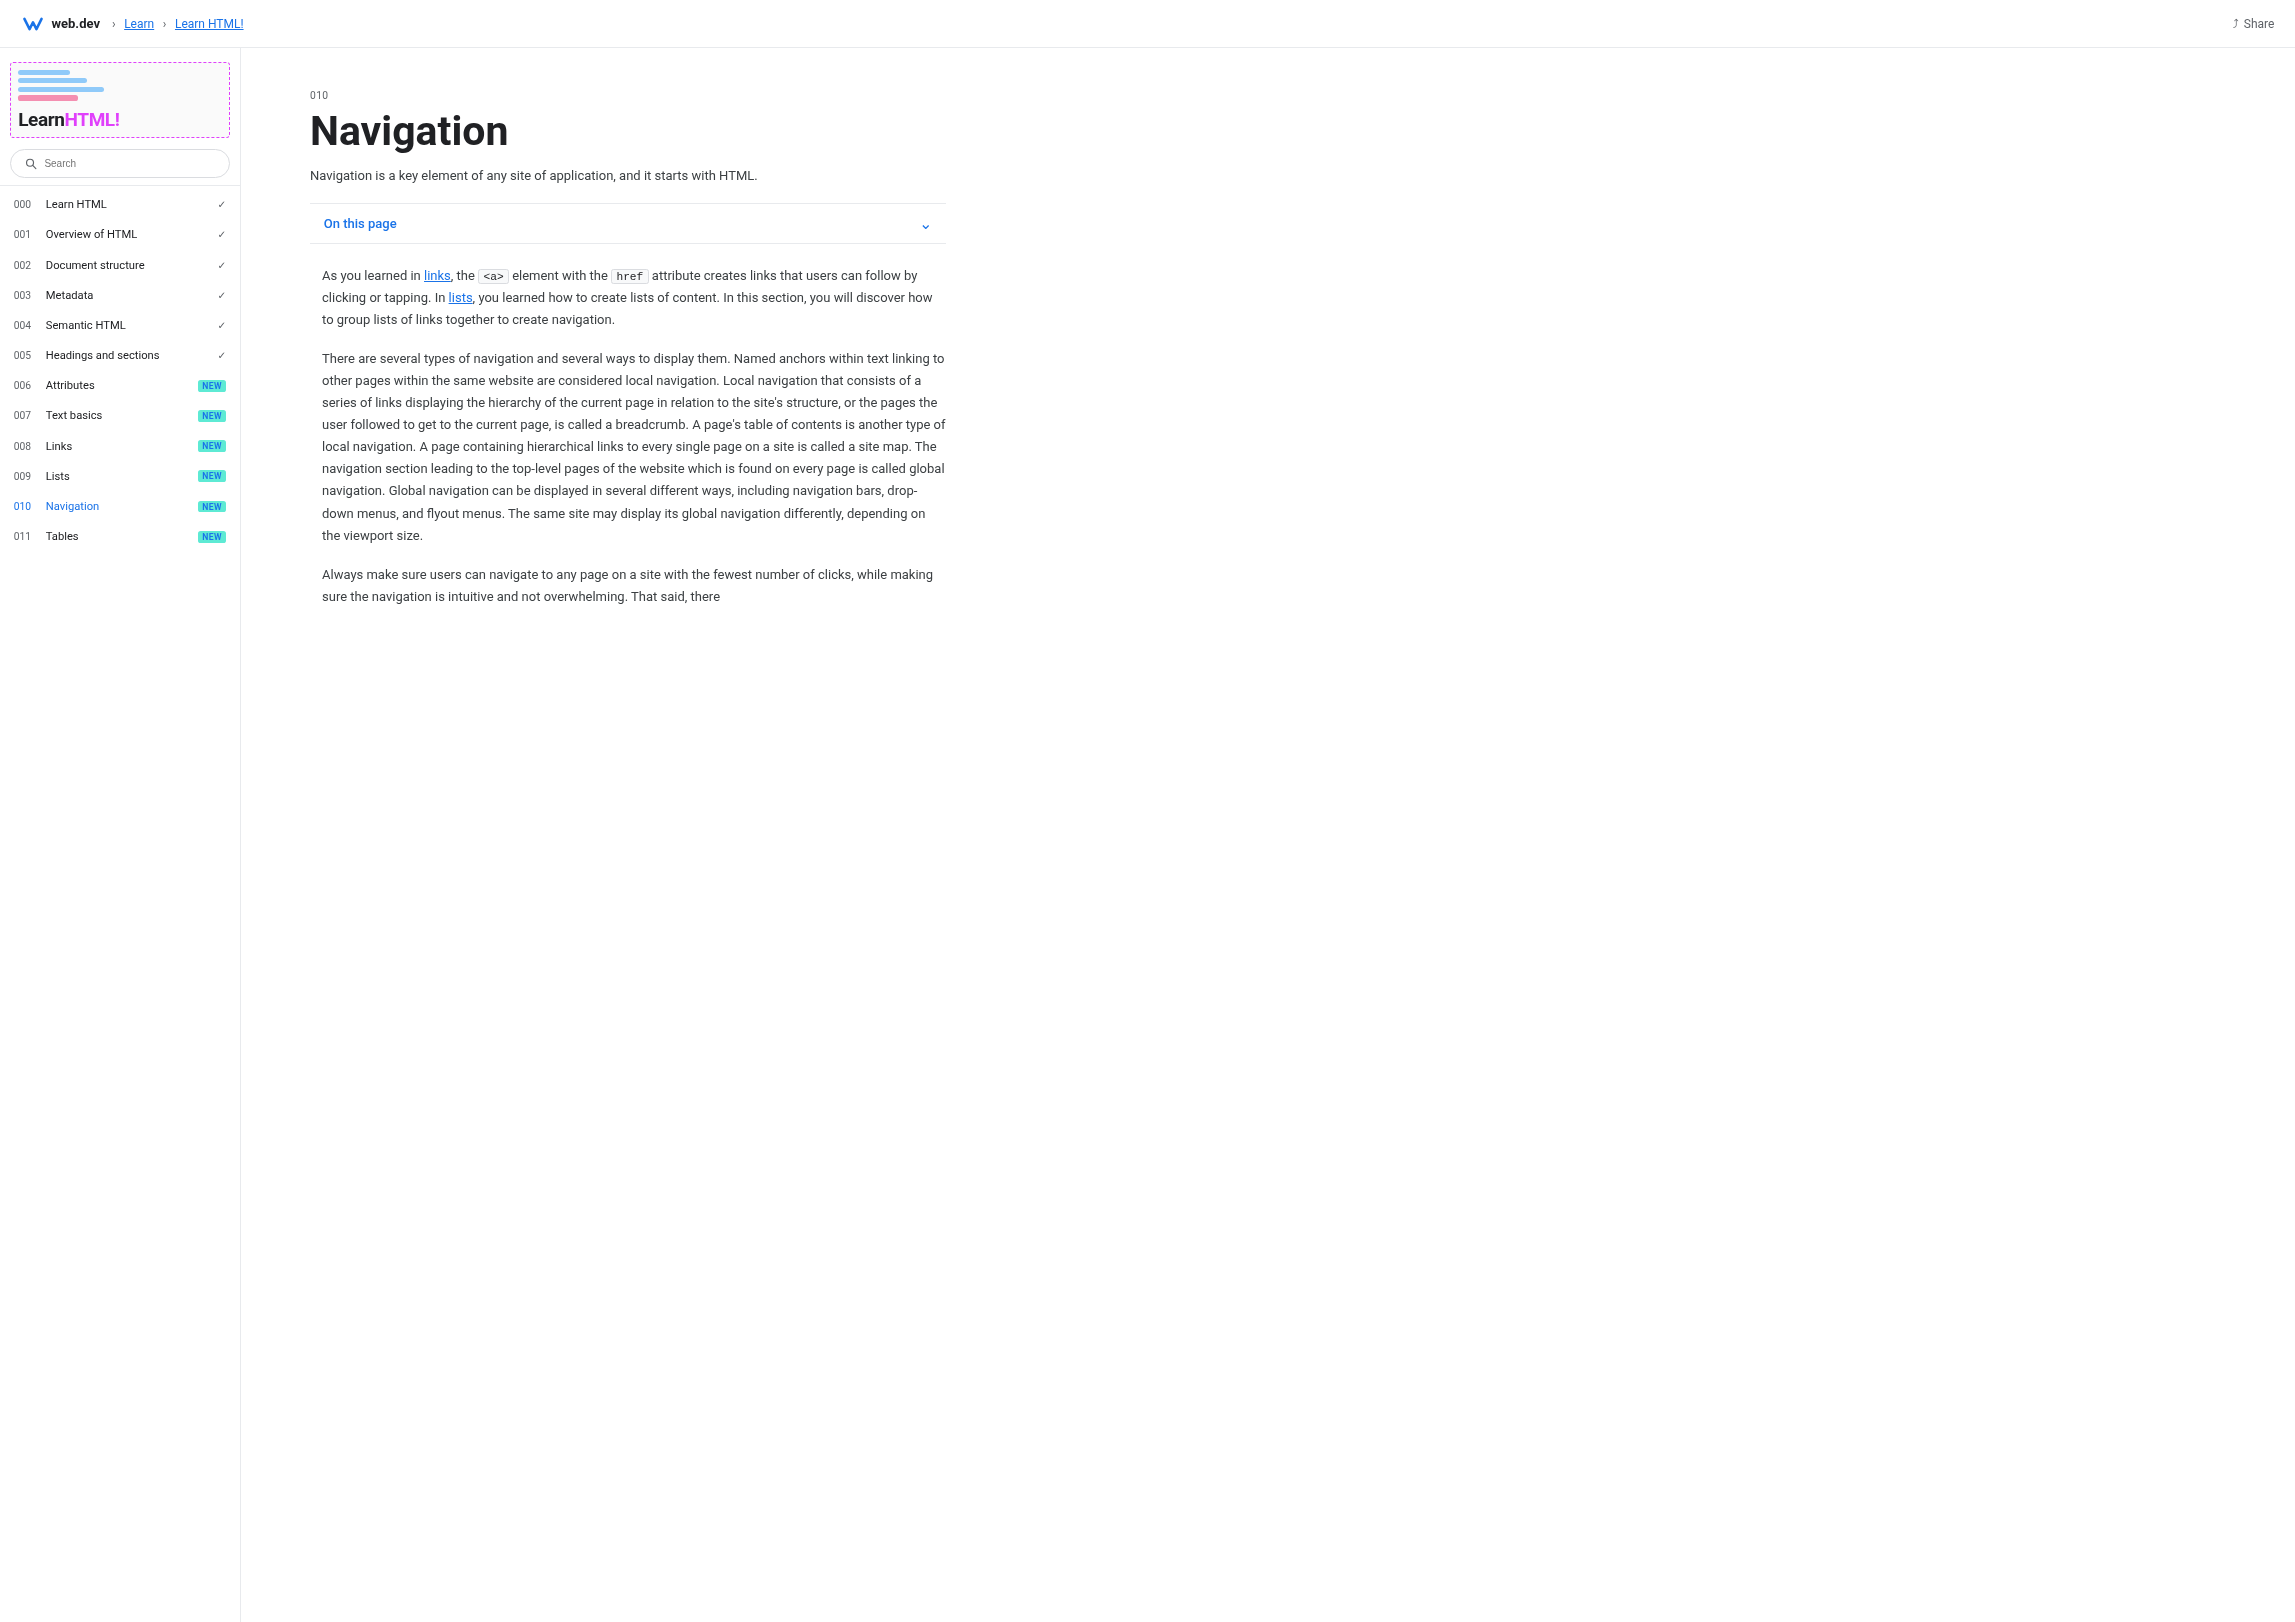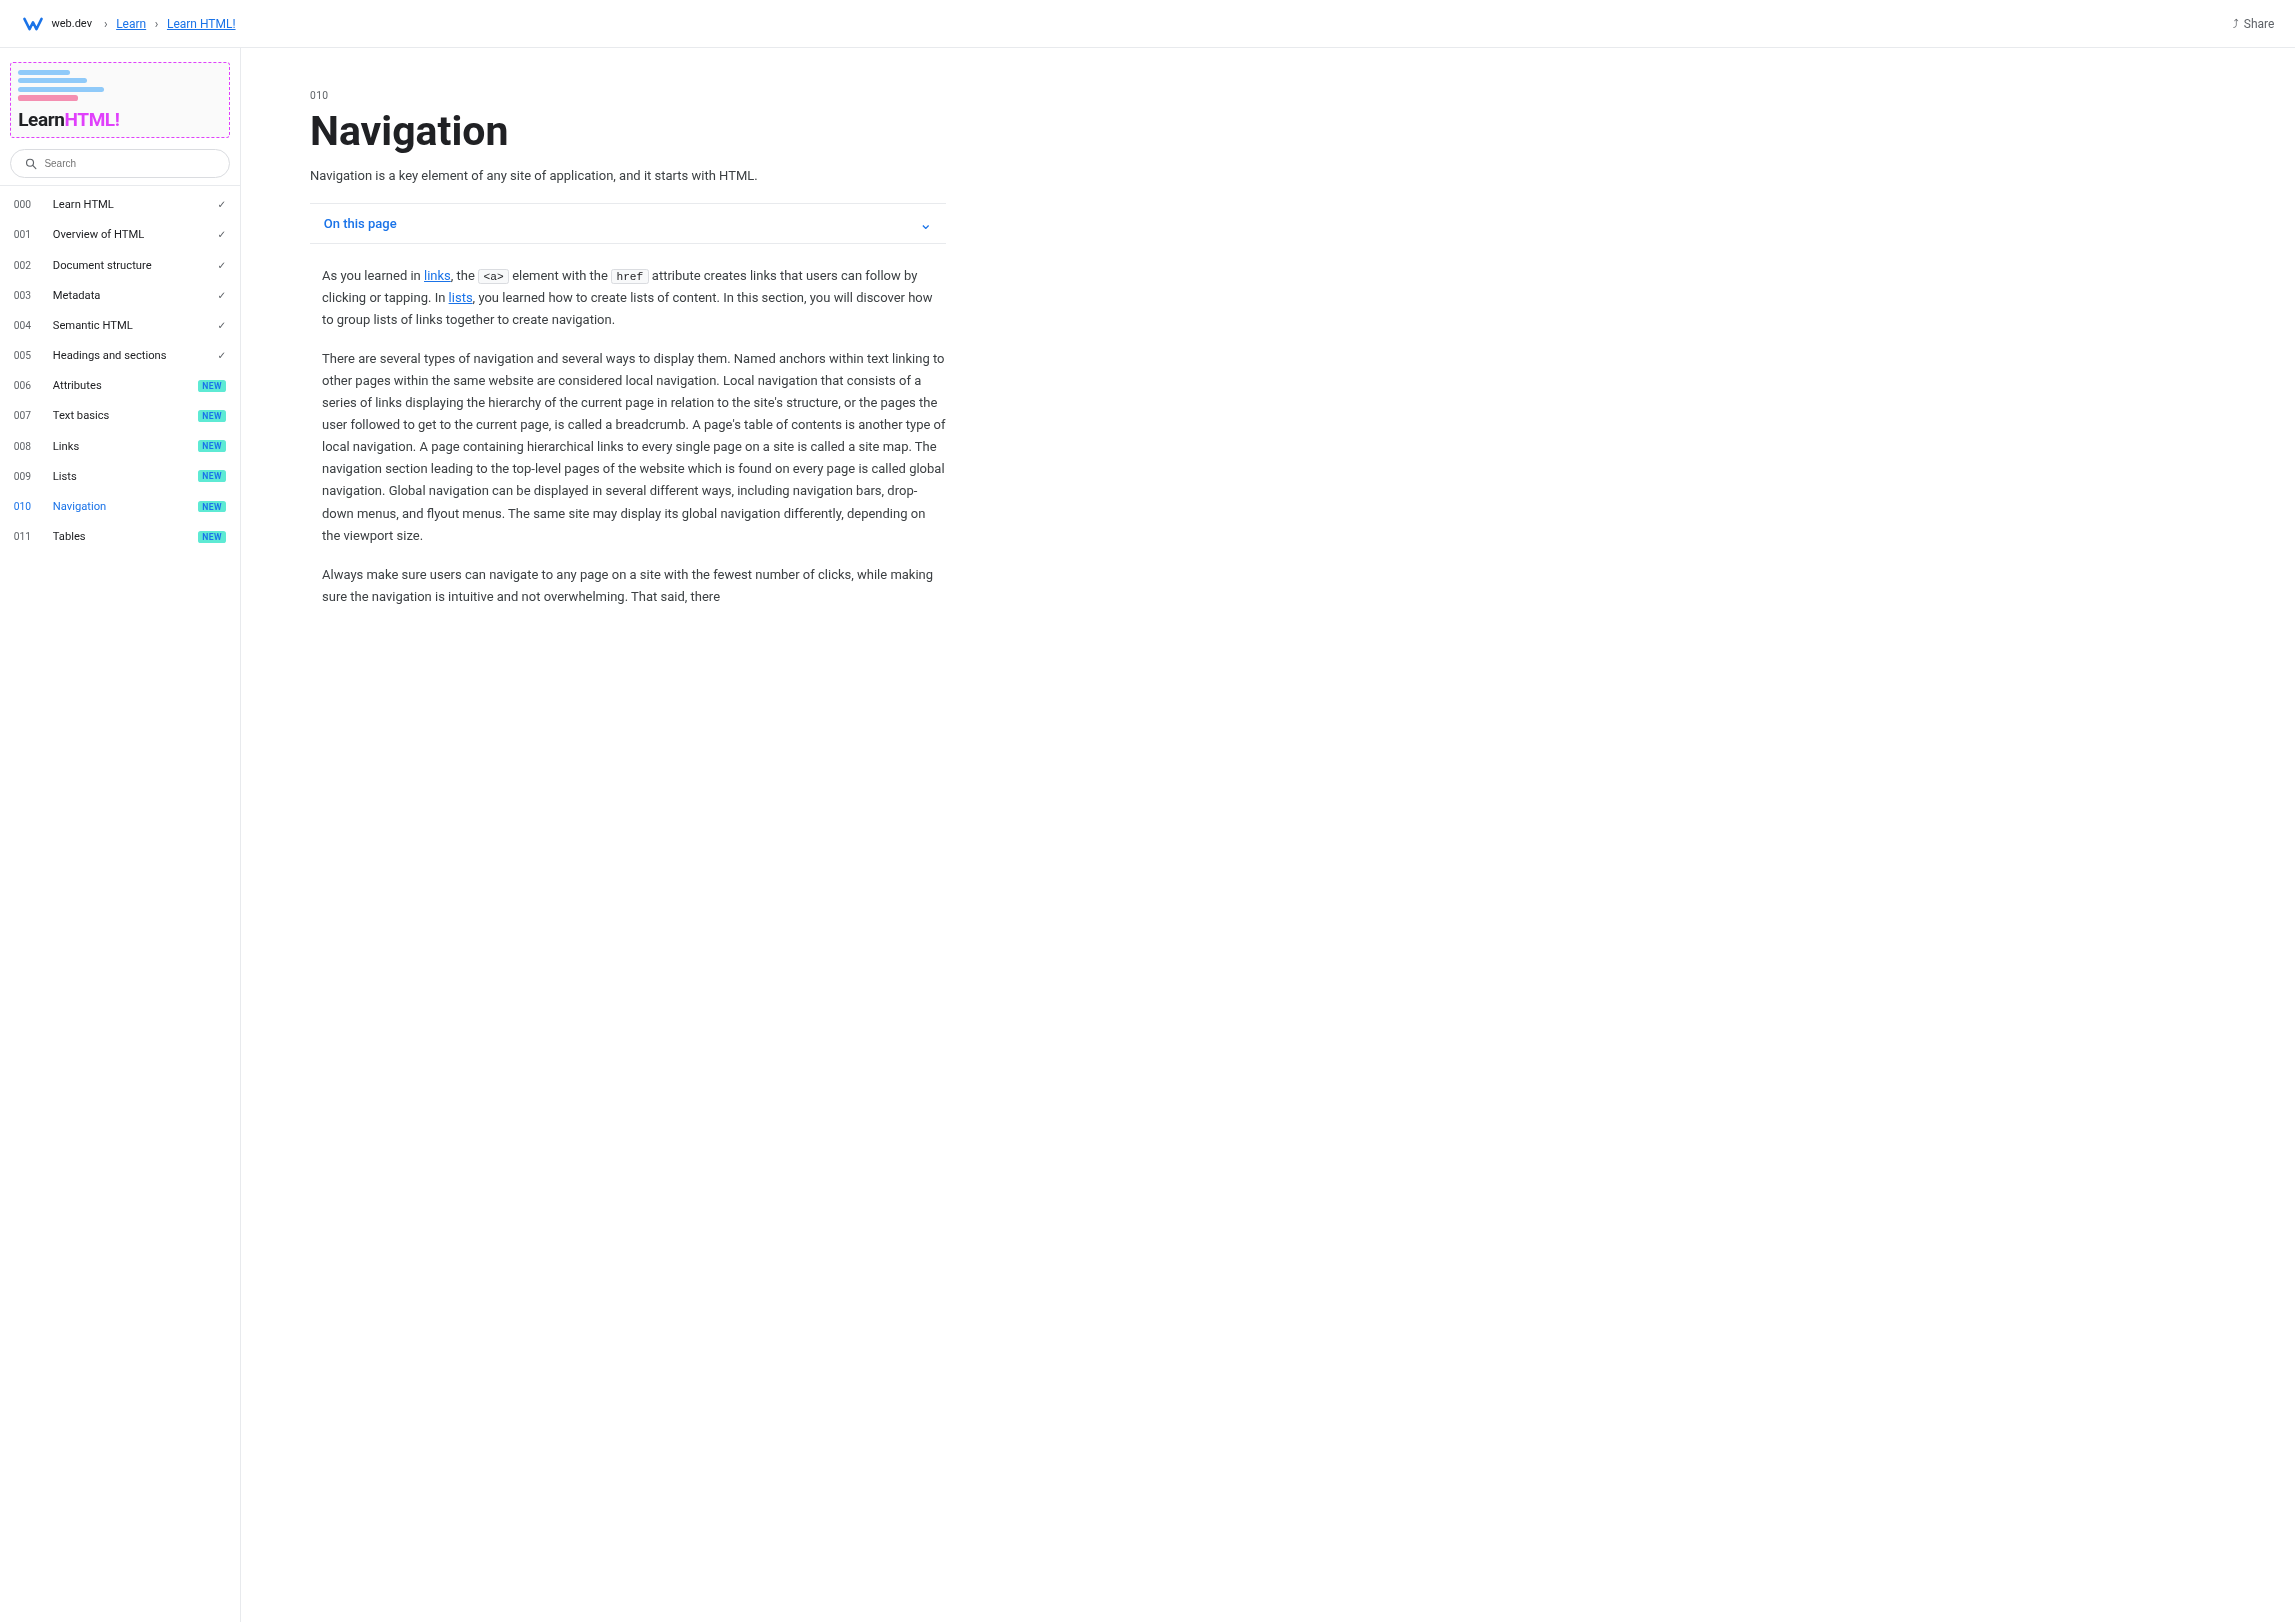--- a/index.html
+++ b/index.html
@@ -6,21 +6,21 @@
     body { font-family: -apple-system, BlinkMacSystemFont, 'Segoe UI', Roboto, sans-serif; display: flex; flex-direction: column; height: 100vh; overflow: hidden; background: #fff; }
 
     
     .top-nav {
       display: flex; align-items: center; padding: 0 20.6px; height: 48px;
       border-bottom: 0.9px solid #e8eaed; background: #fff; flex-shrink: 0;
       gap: 6.9px;
     }
     .top-nav .logo-area { display: flex; align-items: center; gap: 6.9px; margin-right: 3.4px; }
     .top-nav .logo-icon { width: 24px; height: 24px; }
-    .top-nav .site-name { font-size: 11px; font-weight: 400; color: #202124; text-decoration: none; }
+    .top-nav .site-name { font-size: 13px; font-weight: 700; color: #202124; text-decoration: none; }
     .breadcrumb-sep { color: #5f6368; font-size: 12px; margin: 0 1.7px; }
     .breadcrumb-link { font-size: 12px; color: #1a73e8; text-decoration: underline; cursor: pointer; }
     .breadcrumb-current { font-size: 12px; color: #1a73e8; text-decoration: underline; cursor: pointer; }
     .top-nav-right { margin-left: auto; display: flex; align-items: center; gap: 5.2px; color: #5f6368; font-size: 12px; cursor: pointer; }
     .share-icon { font-size: 12px; }
 
     
     .main-layout { display: flex; flex: 1; overflow: hidden; }
 
     
@@ -51,21 +51,21 @@
       display: flex; align-items: center; border: 0.9px solid #dadce0; border-radius: 20.6px;
       padding: 6.9px 13.8px; gap: 6.9px; cursor: text;
     }
     .search-box input {
       border: none; outline: none; font-size: 10px; color: #5f6368; width: 100%; background: transparent;
     }
 
     .sidebar-nav { overflow-y: auto; flex: 1; padding: 3.4px 0; }
     .nav-item {
       display: flex; align-items: center; padding: 8.6px 13.8px; cursor: pointer;
-      font-size: 11.2px; color: #202124; gap: 15px;
+      font-size: 11.2px; color: #202124; gap: 8px;
     }
     .nav-item.active { color: #1a73e8; }
     .nav-item .item-number { min-width: 24px; color: #5f6368; font-size: 10.3px; }
     .nav-item.active .item-number { color: #1a73e8; }
     .nav-item .item-label { flex: 1; }
     .nav-item .item-check { color: #5f6368; font-size: 10.3px; }
     .nav-item .item-badge {
       font-size: 8.6px; font-weight: 600; color: #1a73e8;
       background: #5eead4; padding: 0.9px 4.3px; border-radius: 2.6px;
       letter-spacing: 0.4px;

